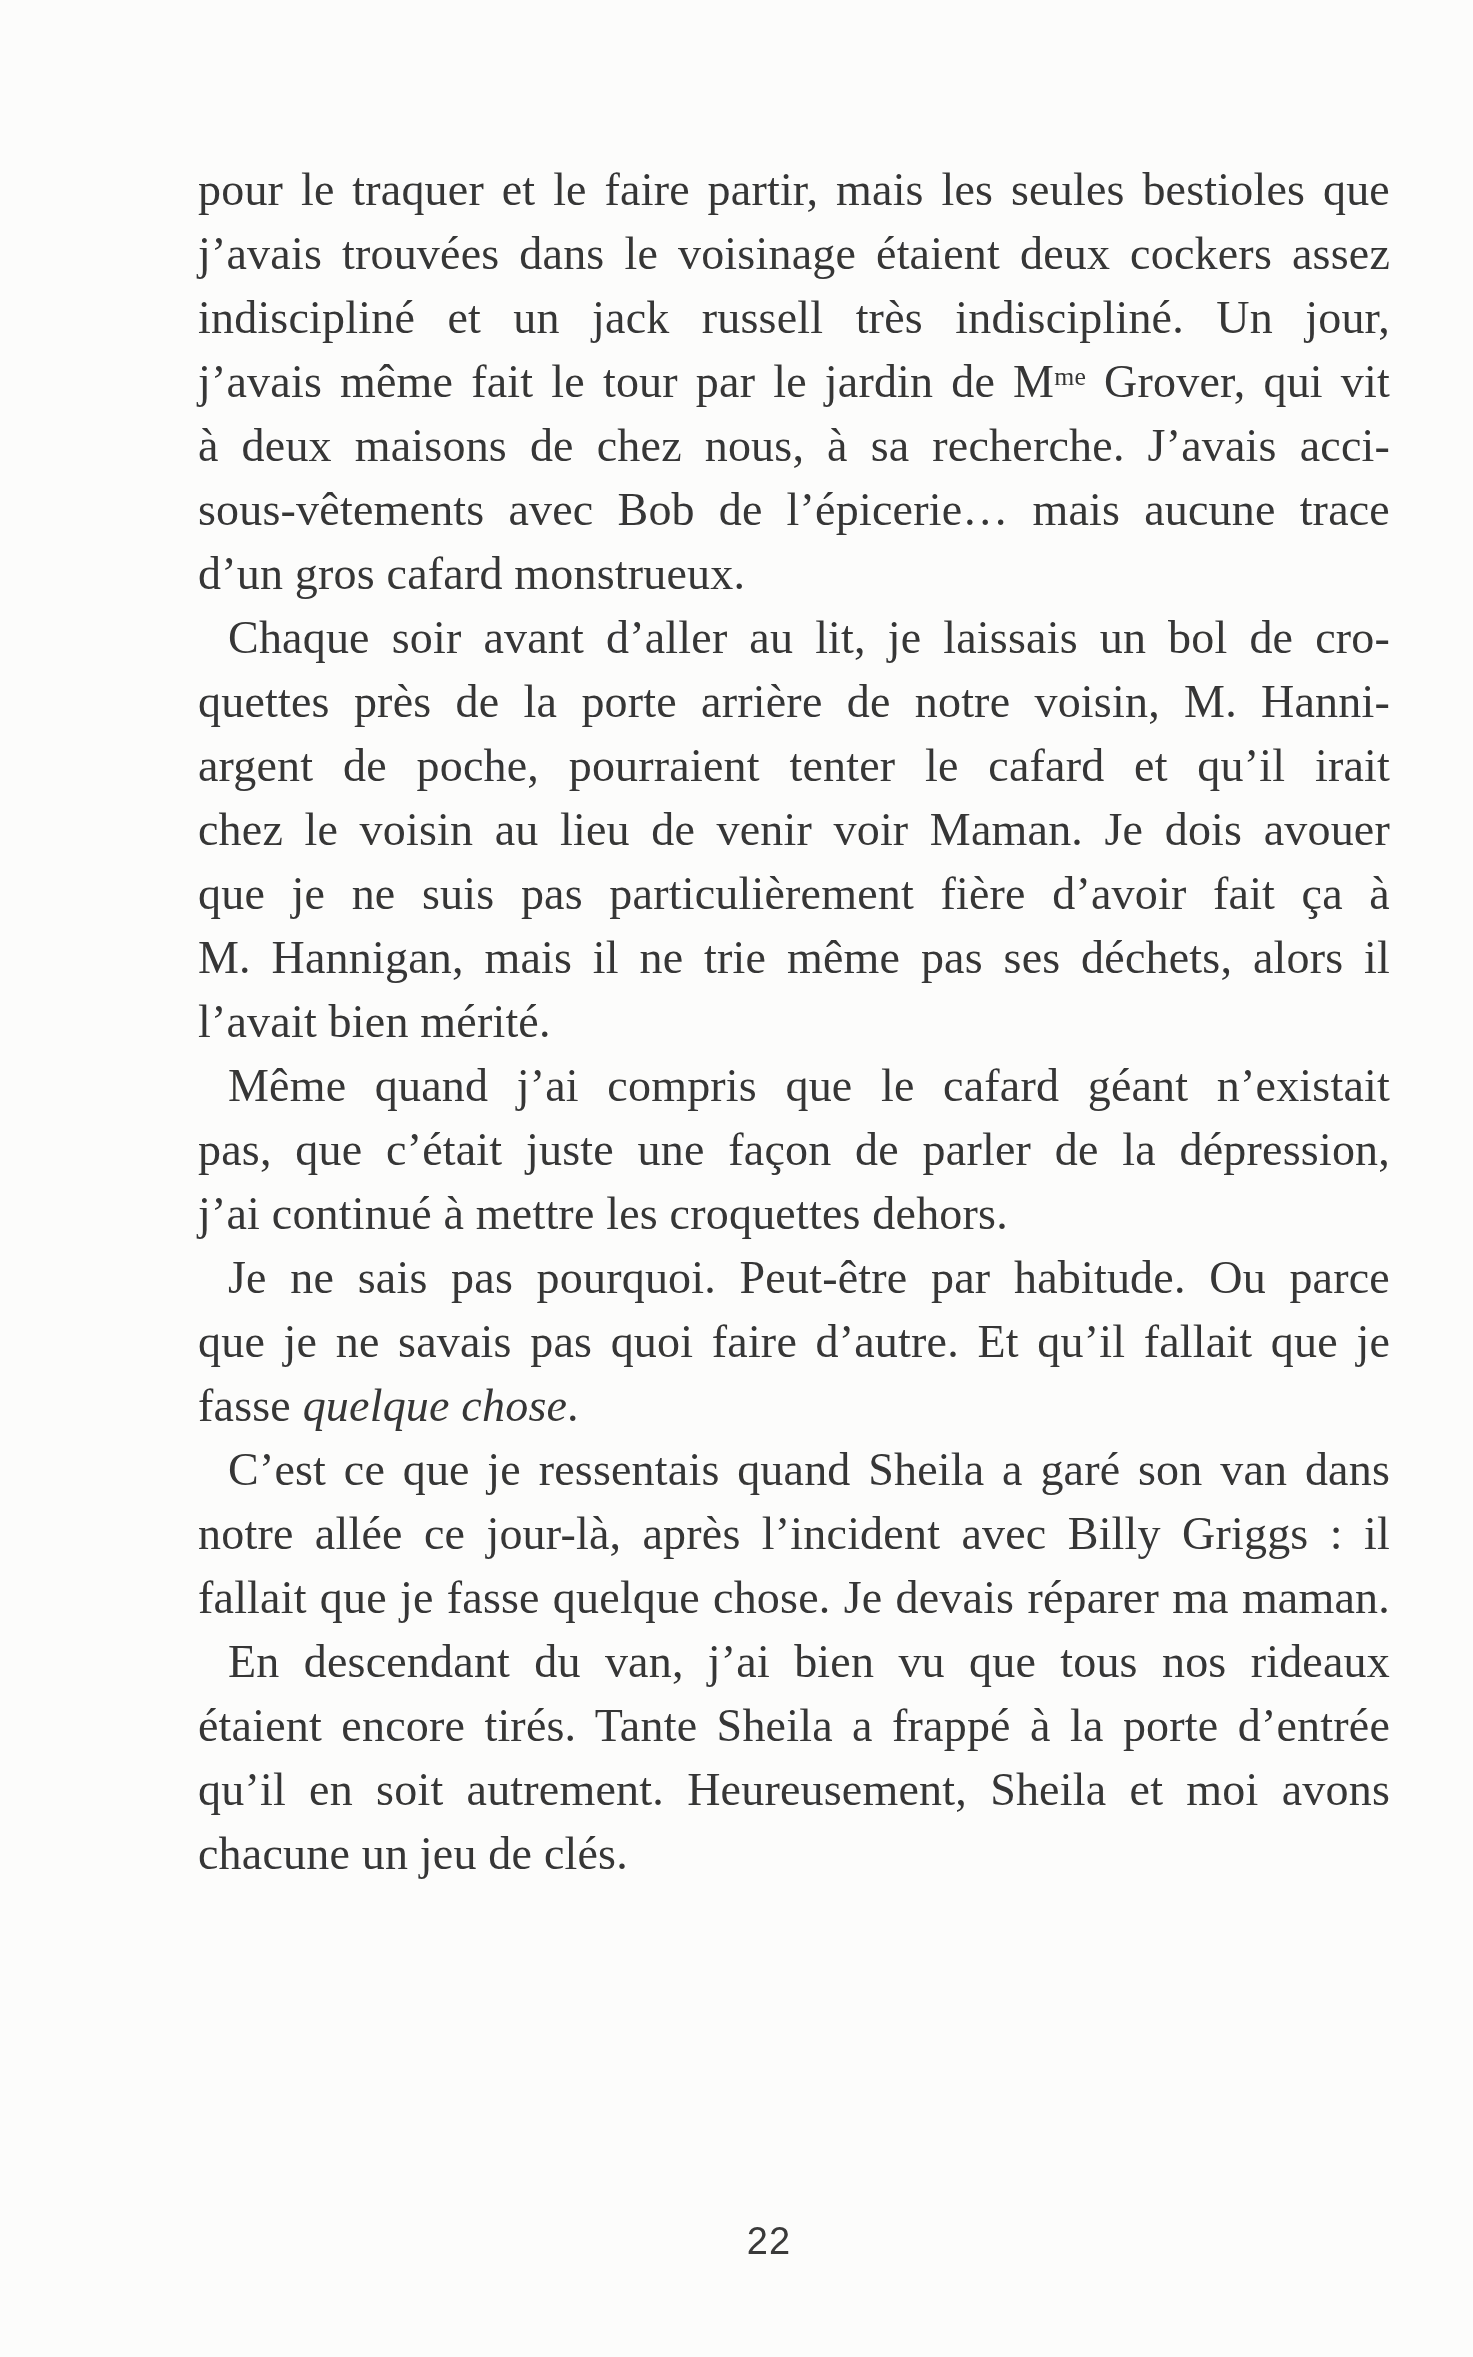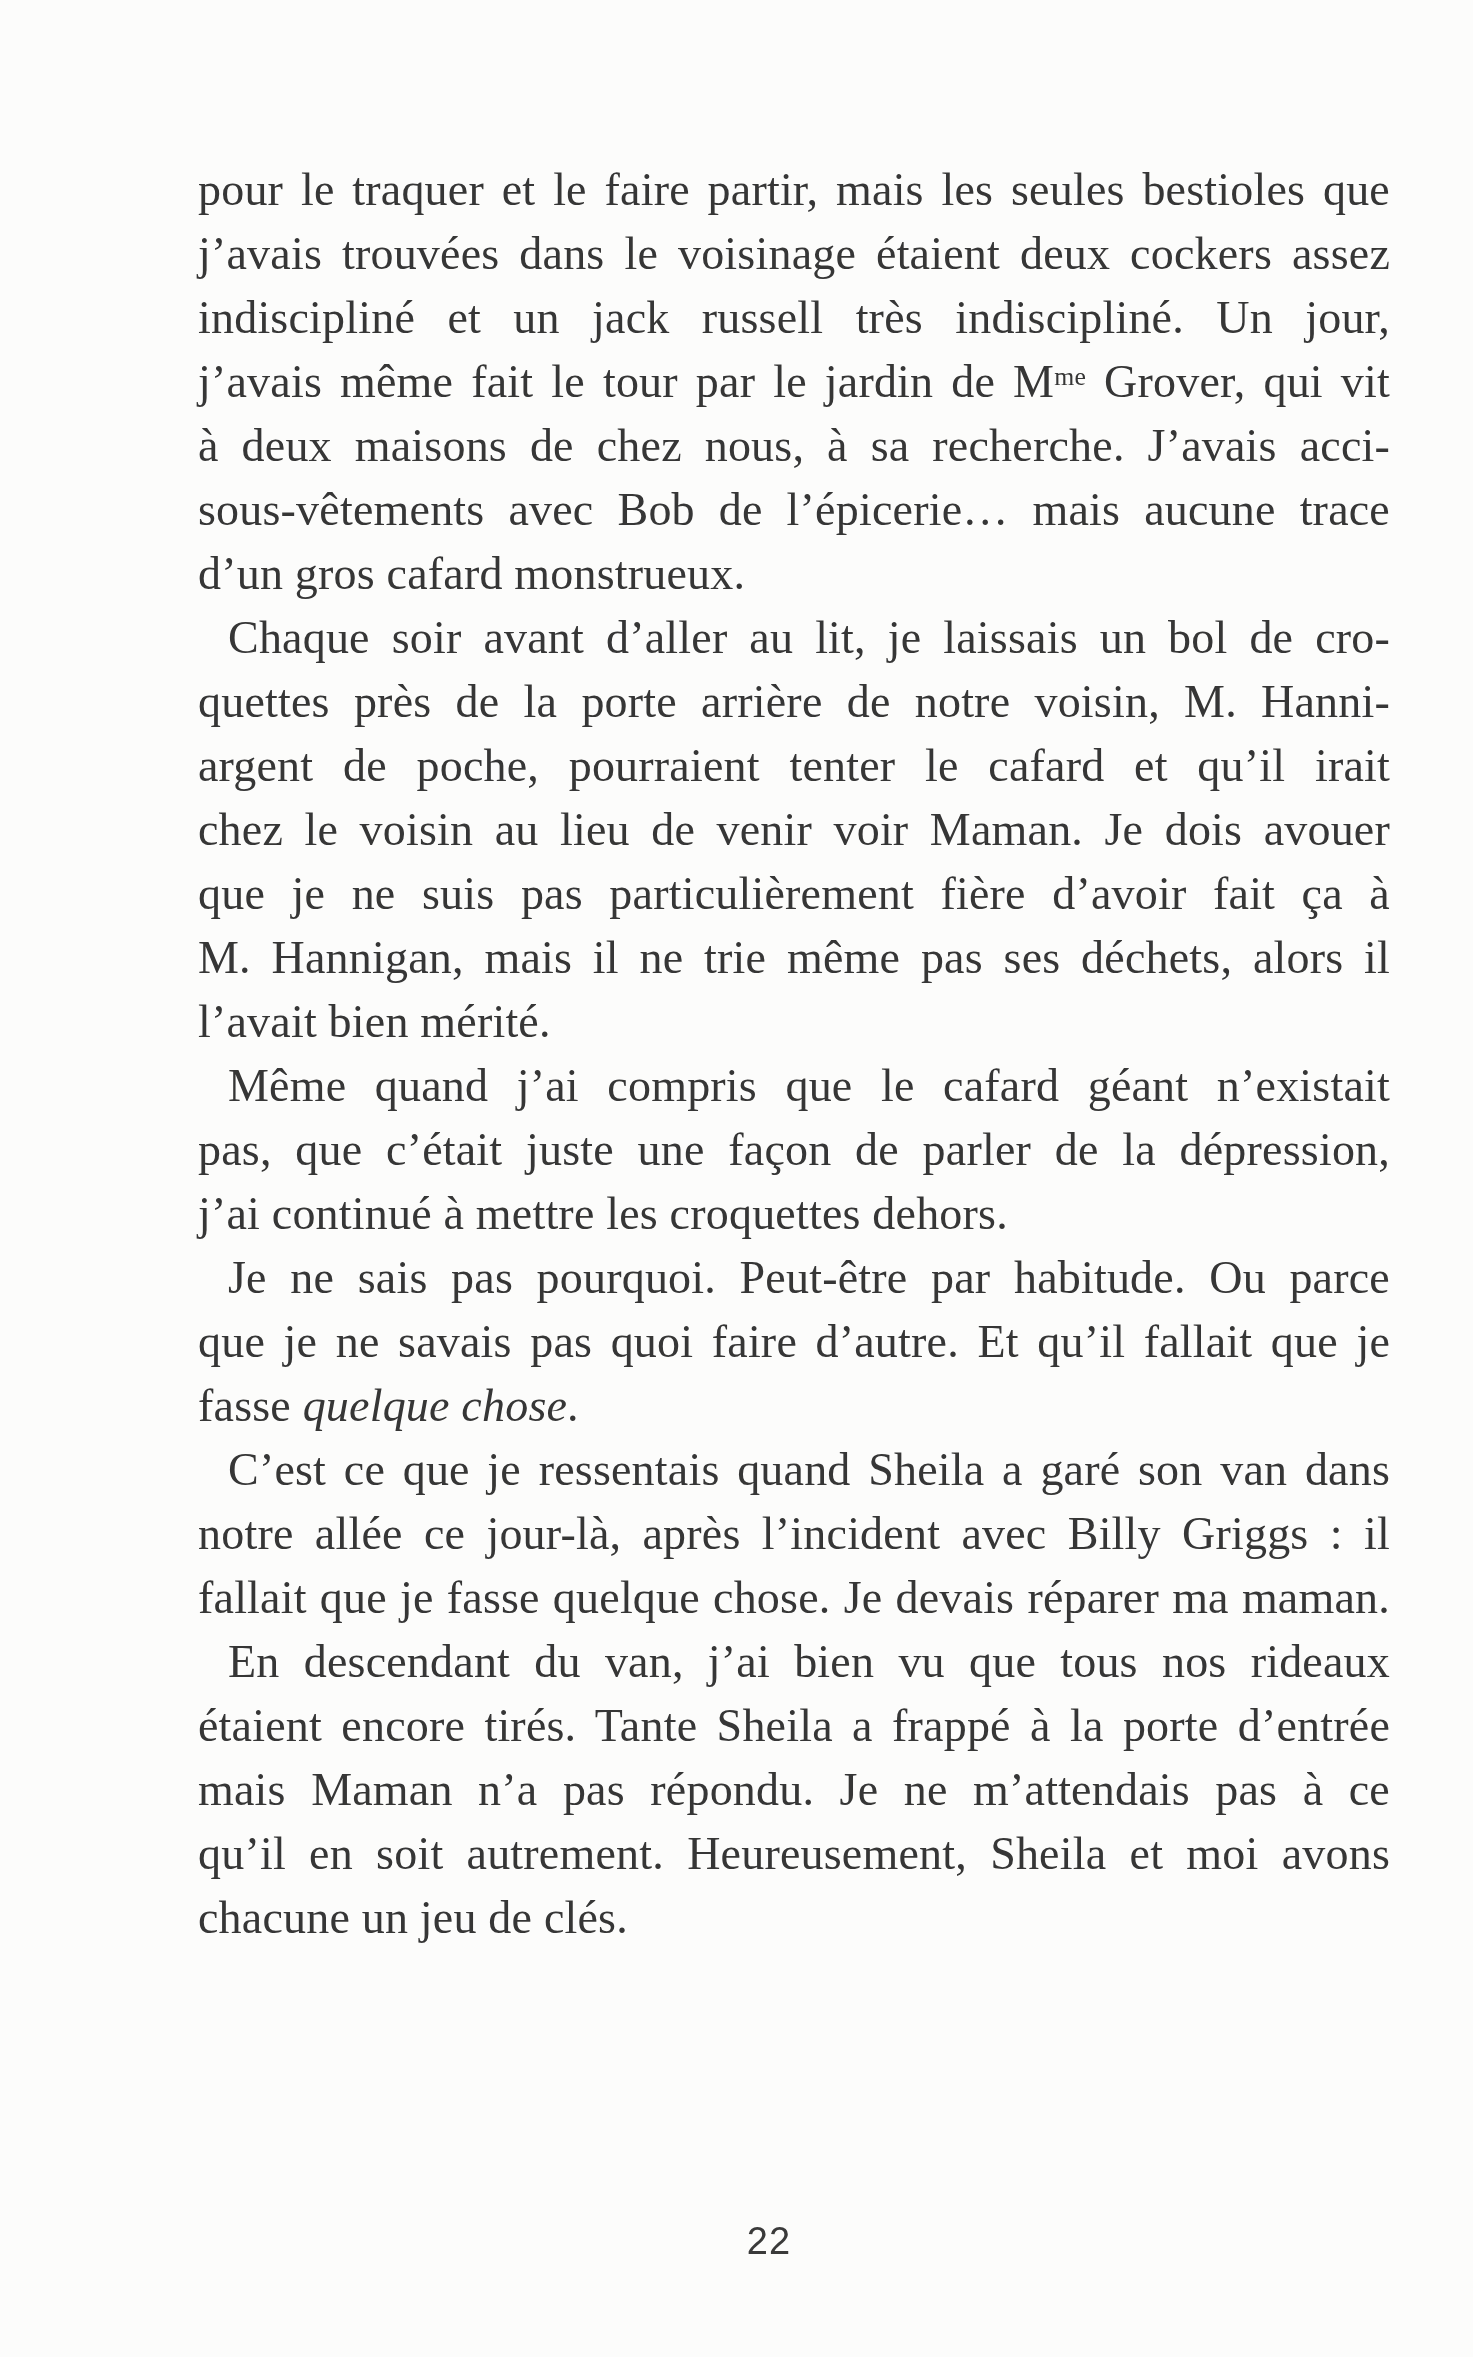--- a/index.html
+++ b/index.html
@@ -71,18 +71,17 @@
     <div class="line">pas, que c’était juste une façon de parler de la dépression,</div>
     <div class="line end">j’ai continué à mettre les croquettes dehors.</div>
     <div class="line ind">Je ne sais pas pourquoi. Peut-être par habitude. Ou parce</div>
     <div class="line">que je ne savais pas quoi faire d’autre. Et qu’il fallait que je</div>
     <div class="line end"><span>fasse </span><em>quelque chose</em><span>.</span></div>
     <div class="line ind">C’est ce que je ressentais quand Sheila a garé son van dans</div>
     <div class="line">notre allée ce jour-là, après l’incident avec Billy Griggs : il</div>
     <div class="line">fallait que je fasse quelque chose. Je devais réparer ma maman.</div>
     <div class="line ind">En descendant du van, j’ai bien vu que tous nos rideaux</div>
     <div class="line">étaient encore tirés. Tante Sheila a frappé à la porte d’entrée</div>
-    <div class="line">mais Maman n’a pas répondu. Je ne m’attendais pas à ce</div>
     <div class="line">qu’il en soit autrement. Heureusement, Sheila et moi avons</div>
     <div class="line end">chacune un jeu de clés.</div>
   </div>
   <div class="folio">22</div>
 </div>
 
 </body></html>

